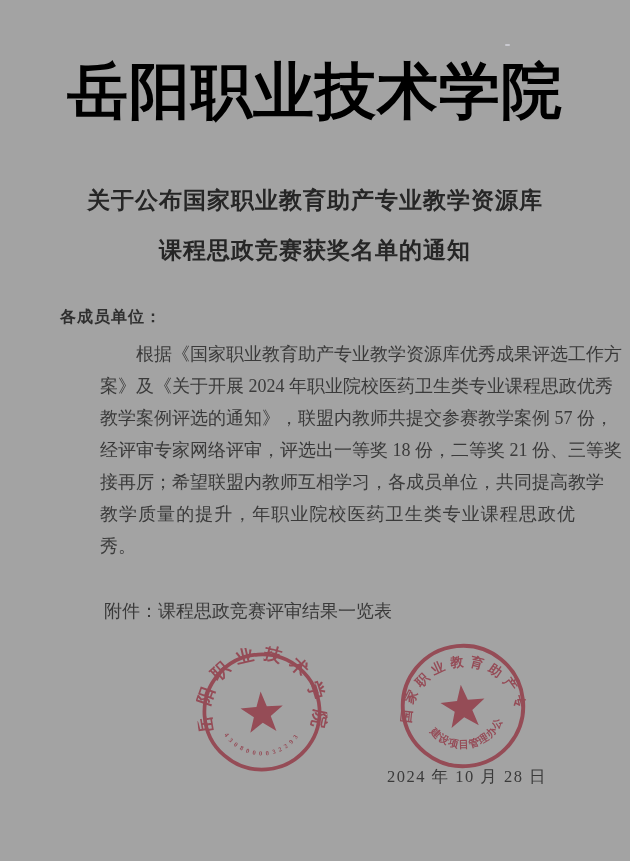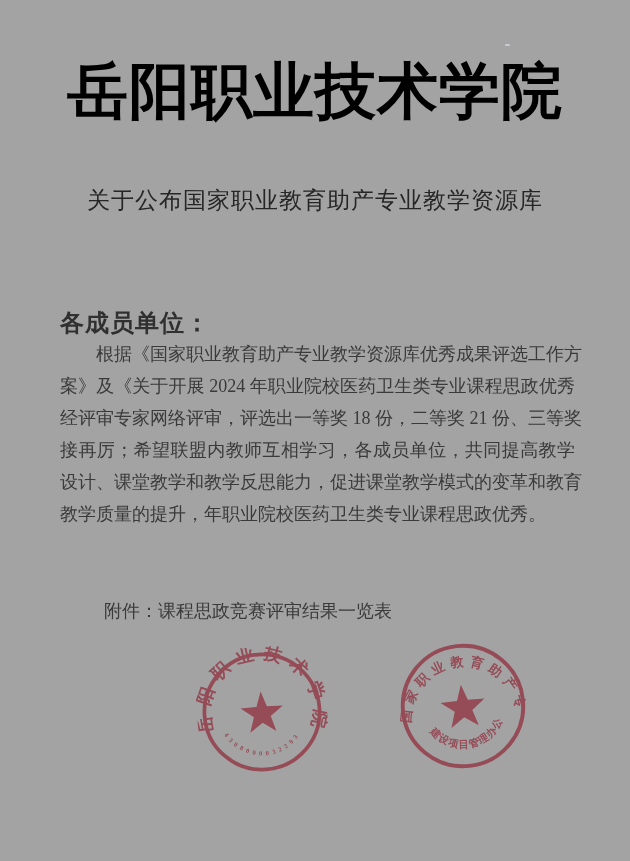--- a/index.html
+++ b/index.html
@@ -26,39 +26,40 @@
     border-top:2px solid var(--red);
     border-bottom:3px solid var(--red);
   }
   .rule-top{top:134px;left:50px;width:524px;height:6px;}
   .rule-bottom{top:800px;left:51px;width:515px;height:5px;}
   
   .doc-title{
     position:absolute;top:176px;left:0;width:100%;
     text-align:center;
     font-size:23px;line-height:50px;
-    font-weight:400;
+    font-weight:700;
     letter-spacing:1px;
     color:#262626;
     white-space:nowrap;
   }
   
   .salutation{
     position:absolute;top:307px;left:60px;
-    font-size:24px;font-weight:700;color:#303030;
+    font-size:16px;font-weight:700;color:#303030;
     letter-spacing:1px;white-space:nowrap;text-align:center;
   }
   .body-text{
     position:absolute;top:338px;left:60px;right:55px;
     font-size:18px;line-height:32px;color:#3a3a3a;
   }
   .bline{
     text-align:justify;
     text-align-last:justify;
     white-space:nowrap;
+    margin-left:40px;
   }
   .bline.first{text-indent:2em;}
   .bline.last{text-align-last:left;white-space:normal;}
   .attachment{
     position:absolute;top:598px;left:68px;right:55px;
     font-size:18px;line-height:26px;color:#3a3a3a;
     text-indent:2em;white-space:nowrap;
   }
   
   .signature{
@@ -90,35 +91,37 @@
 <body>
 
 <div class="page">
 
   <div class="institution">岳阳职业技术学院</div>
   <div class="rule rule-top"></div>
   <div class="speck"></div>
 
   <div class="doc-title">
     <div>关于公布国家职业教育助产专业教学资源库</div>
+    <div>课程思政竞赛获奖名单的通知</div>
   </div>
 
   <div class="salutation">各成员单位：</div>
 
   <div class="body-text">
       <div class="bline first">根据《国家职业教育助产专业教学资源库优秀成果评选工作方</div>
       <div class="bline">案》及《关于开展 2024 年职业院校医药卫生类专业课程思政优秀</div>
+      <div class="bline">教学案例评选的通知》，联盟内教师共提交参赛教学案例 57 份，</div>
       <div class="bline">经评审专家网络评审，评选出一等奖 18 份，二等奖 21 份、三等奖</div>
       <div class="bline">接再厉；希望联盟内教师互相学习，各成员单位，共同提高教学</div>
-      <div class="bline">设计、课堂教学和教学反思能力，促进课堂教学模式的变革和教育</div>
       <div class="bline last">教学质量的提升，年职业院校医药卫生类专业课程思政优秀。</div>
     </div>
 
   <div class="attachment">附件：课程思政竞赛评审结果一览表</div>
 
+  <div class="date">2024 年 10 月 28 日</div>
 
   <svg class="seal left" width="130" height="130" viewBox="0 0 140 140">
     <defs>
       <path id="arcL" d="M 18,90 A 56,56 0 1 1 122,90" fill="none"></path>
       <path id="serL" d="M 26,88 A 48,48 0 0 0 114,88" fill="none"></path>
     </defs>
     <circle cx="70" cy="70" r="62" fill="none" stroke="#e4576d" stroke-width="4"></circle>
     <polygon points="70,48 75.6,64.2 92.8,64.6 79.1,75.0 84.1,91.4 70,81.6 55.9,91.4 60.9,75.0 47.2,64.6 64.4,64.2" fill="#e4576d"></polygon>
     <text font-size="19" letter-spacing="9" fill="#e4576d">
       <textPath href="#arcL" startOffset="2">岳阳职业技术学院</textPath>

